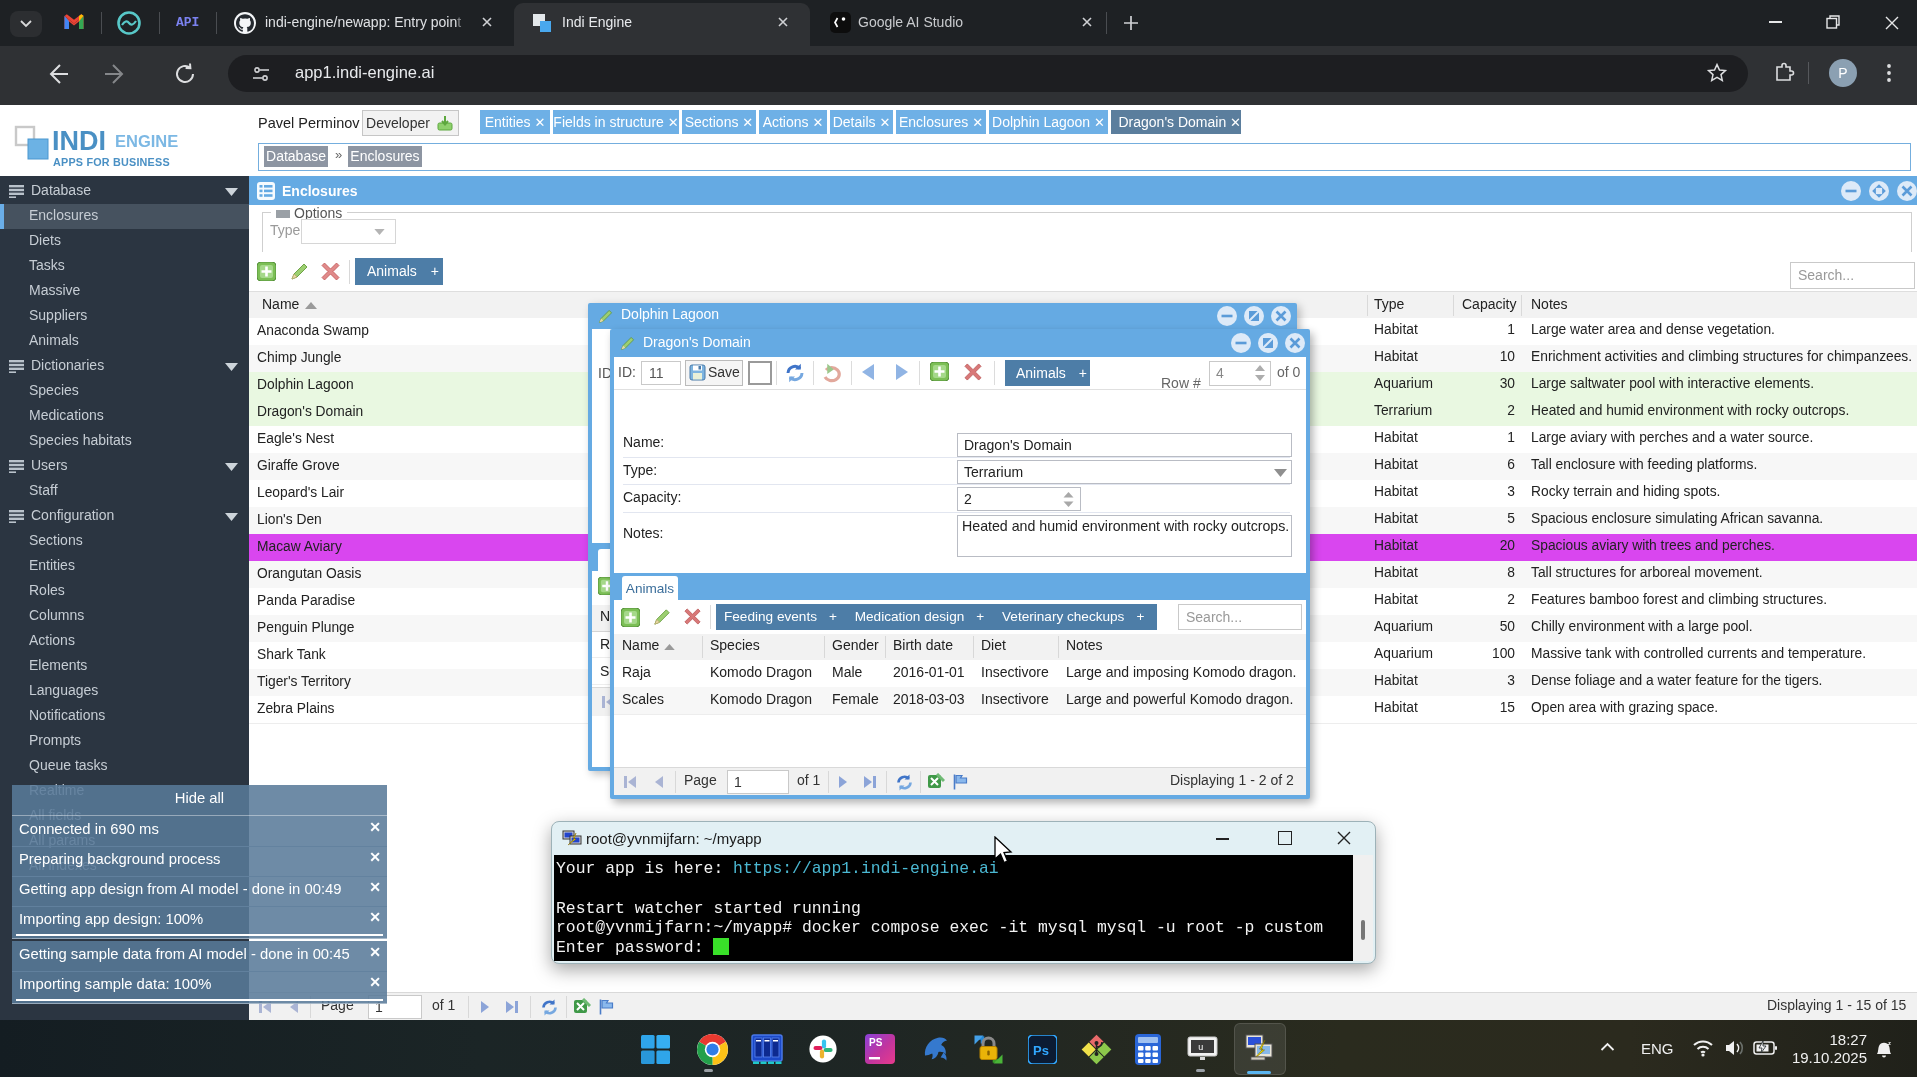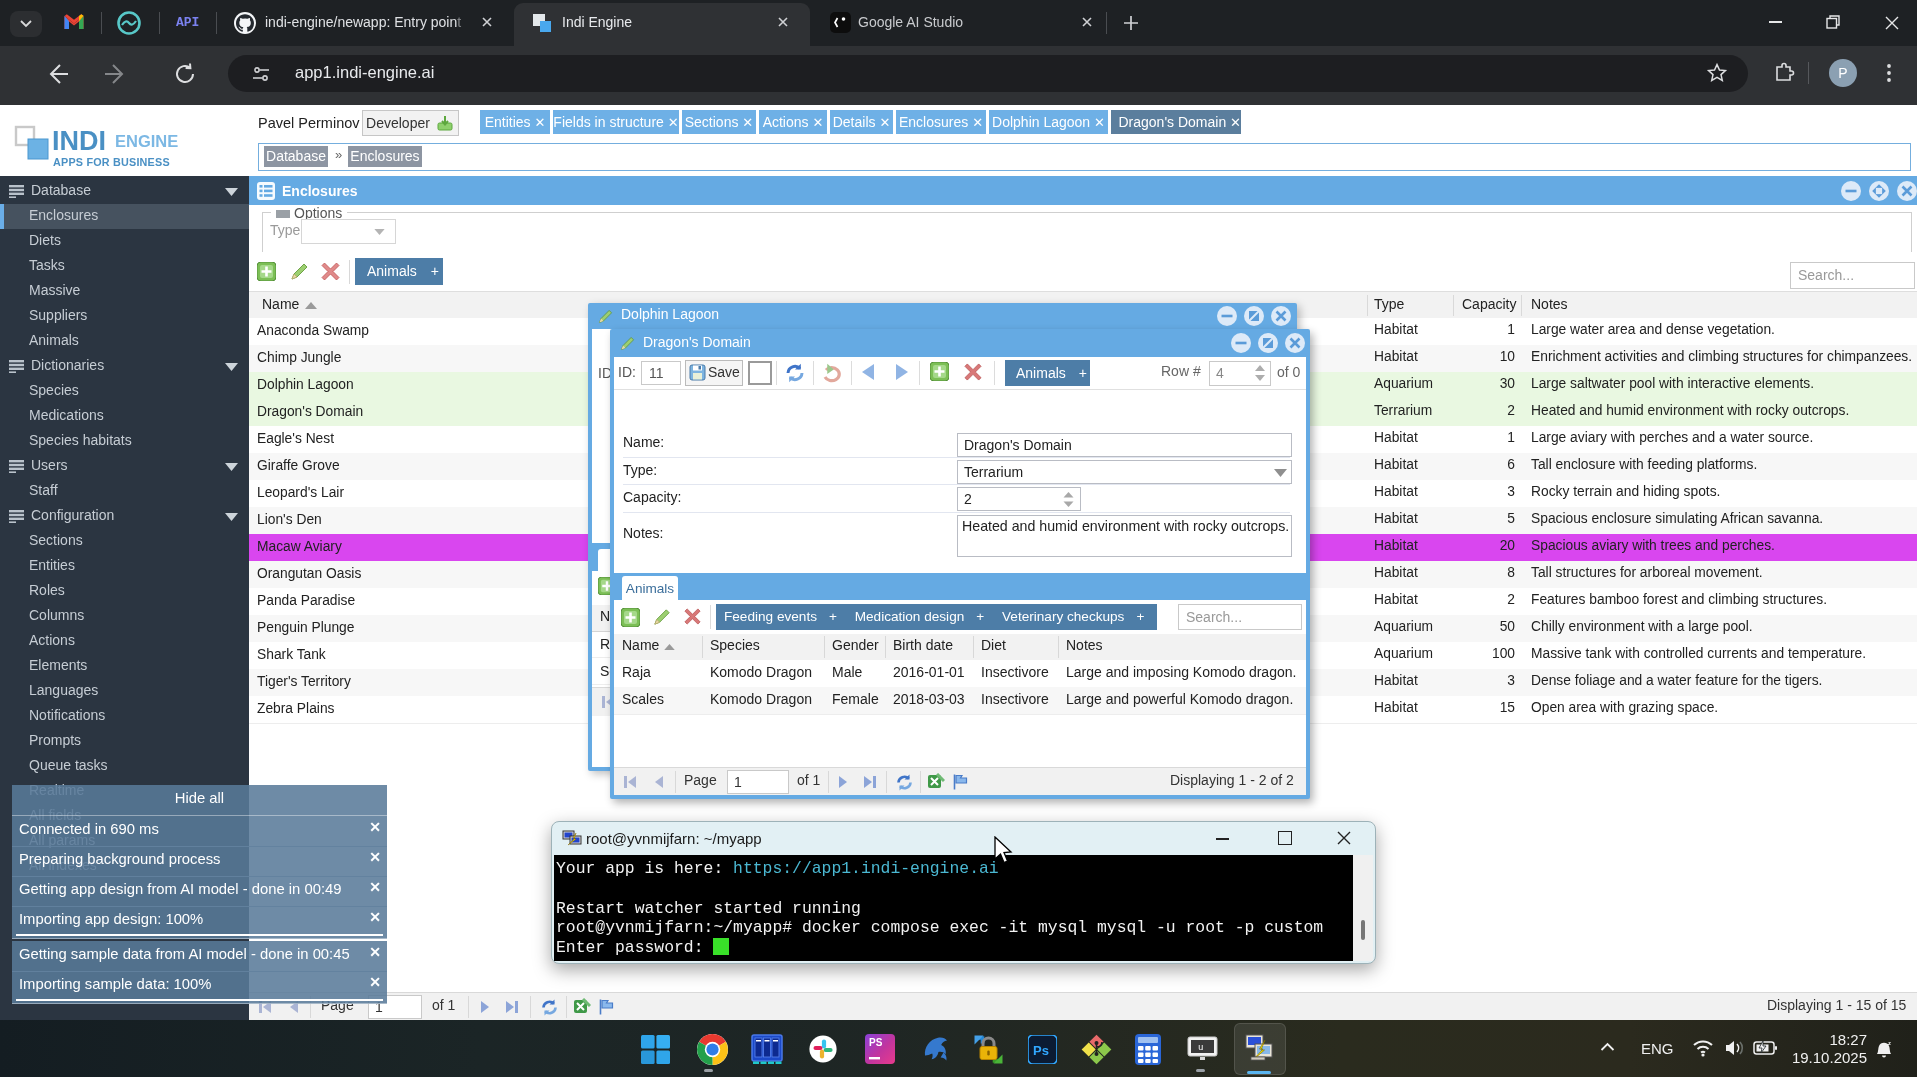--- a/index.html
+++ b/index.html
@@ -591,21 +591,21 @@
       <svg class="a" style="left:316px;top:5px" width="19" height="19" viewBox="0 0 19 19">
           <rect x="0" y="0" width="19" height="19" rx="4" fill="#7cbf56" stroke="#55903a"></rect>
           <rect x="3" y="3" width="13" height="13" rx="2" fill="#a5d88a"></rect>
           <path d="M9.5 4.5 L9.5 14.5 M4.5 9.5 L14.5 9.5" stroke="#fff" stroke-width="2.6"></path>
         </svg>
       <svg class="a" style="left:350px;top:6px" width="18" height="18" viewBox="0 0 19 19">
           <path d="M3.5 1 L9.5 7 L15.5 1 L18 3.5 L12 9.5 L18 15.5 L15.5 18 L9.5 12 L3.5 18 L1 15.5 L7 9.5 L1 3.5 Z" fill="#d87878" stroke="#b85050" stroke-width=".8"></path>
         </svg>
       <div class="a" style="left:380px;top:4px;width:1px;height:24px;background:#dcdcdc"></div>
       <div class="a" style="left:391px;top:3px;width:85px;height:26px;background:#4d7da7;color:#fff;font-size:14px;line-height:26px"><span style="margin-left:11px">Animals</span><span style="margin-left:13px">+</span></div>
-      <div class="a" style="left:547px;top:6px;color:#666">Row #</div>
+      <div class="a" style="left:547px;top:18px;color:#666">Row #</div>
       <div class="a" style="left:595px;top:4px;width:60px;height:23px;border:1px solid #c9c9c9;color:#888;line-height:23px"><span style="margin-left:6px">4</span>
         <svg class="a" style="left:44px;top:2px" width="12" height="18" viewBox="0 0 12 18">
             <path d="M1 7 L11 7 L6 1 Z" fill="#adadad"></path>
             <path d="M1 11 L11 11 L6 17 Z" fill="#adadad"></path>
           </svg>
       </div>
       <div class="a" style="left:663px;top:7px;color:#666">of 0</div>
     </div>
 
     <div class="a" style="left:9px;top:77px;font-size:14px;color:#222">Name:</div>

